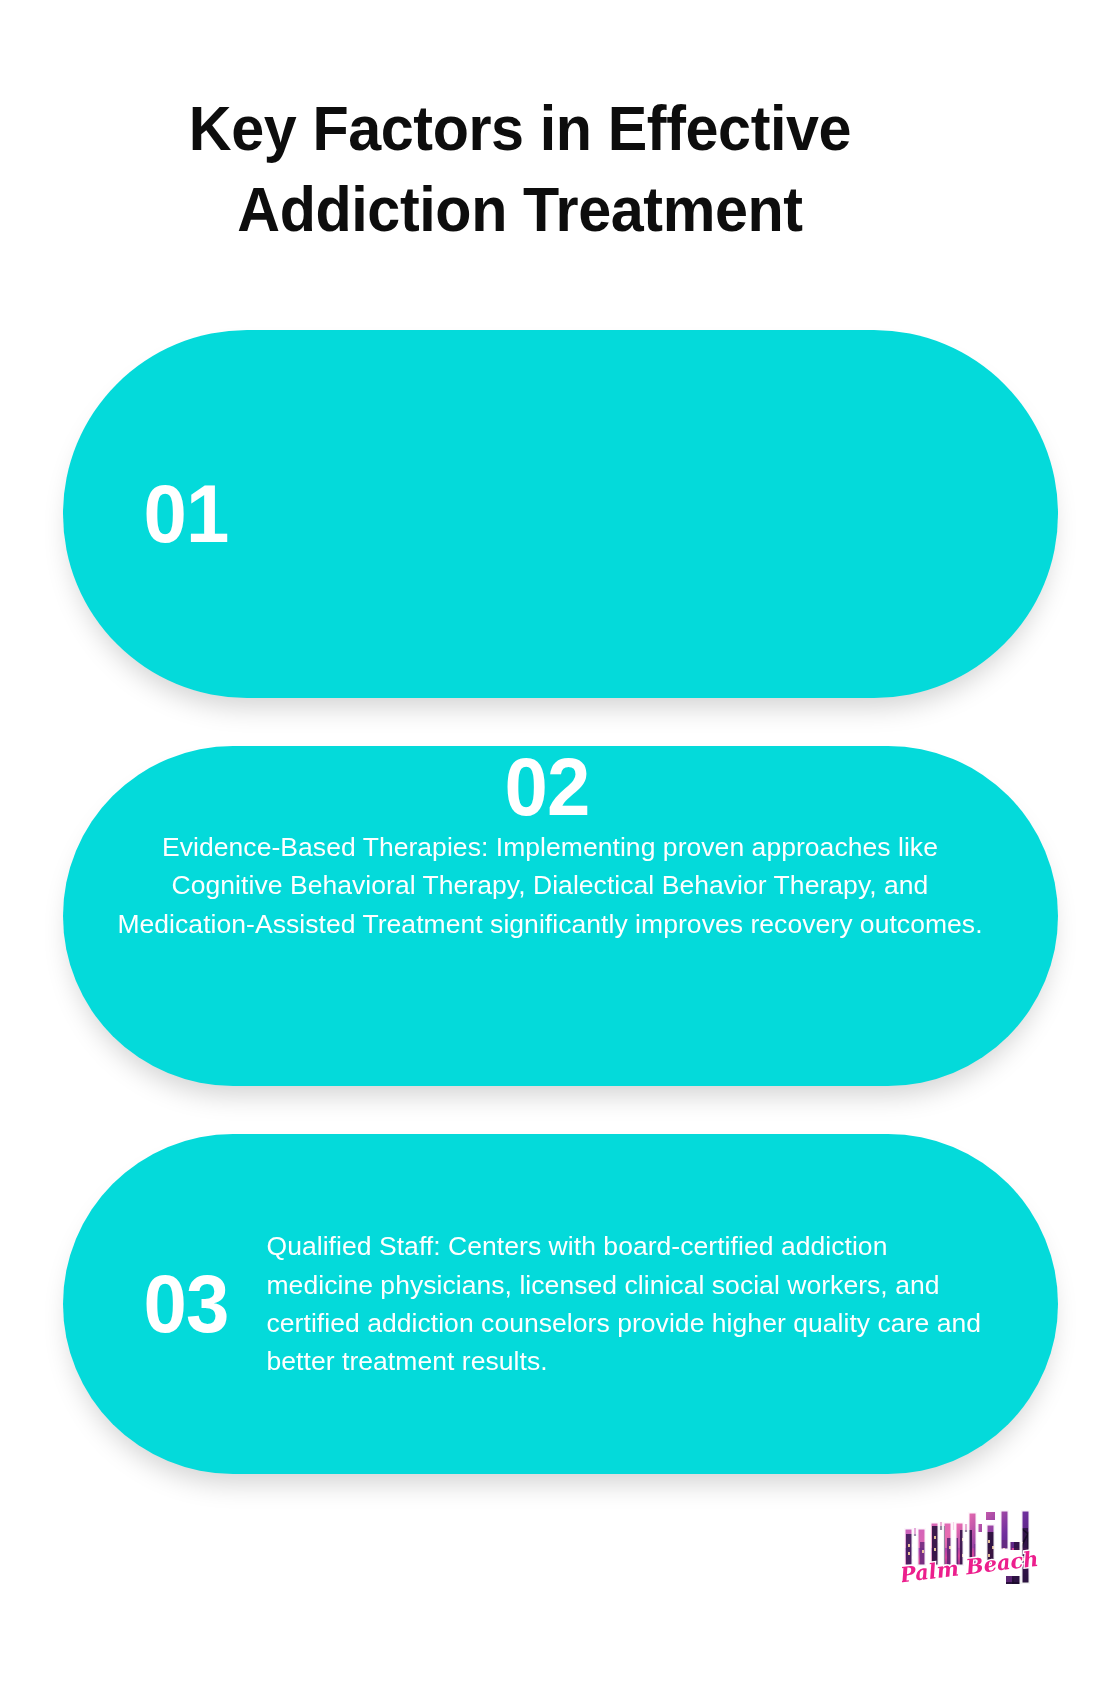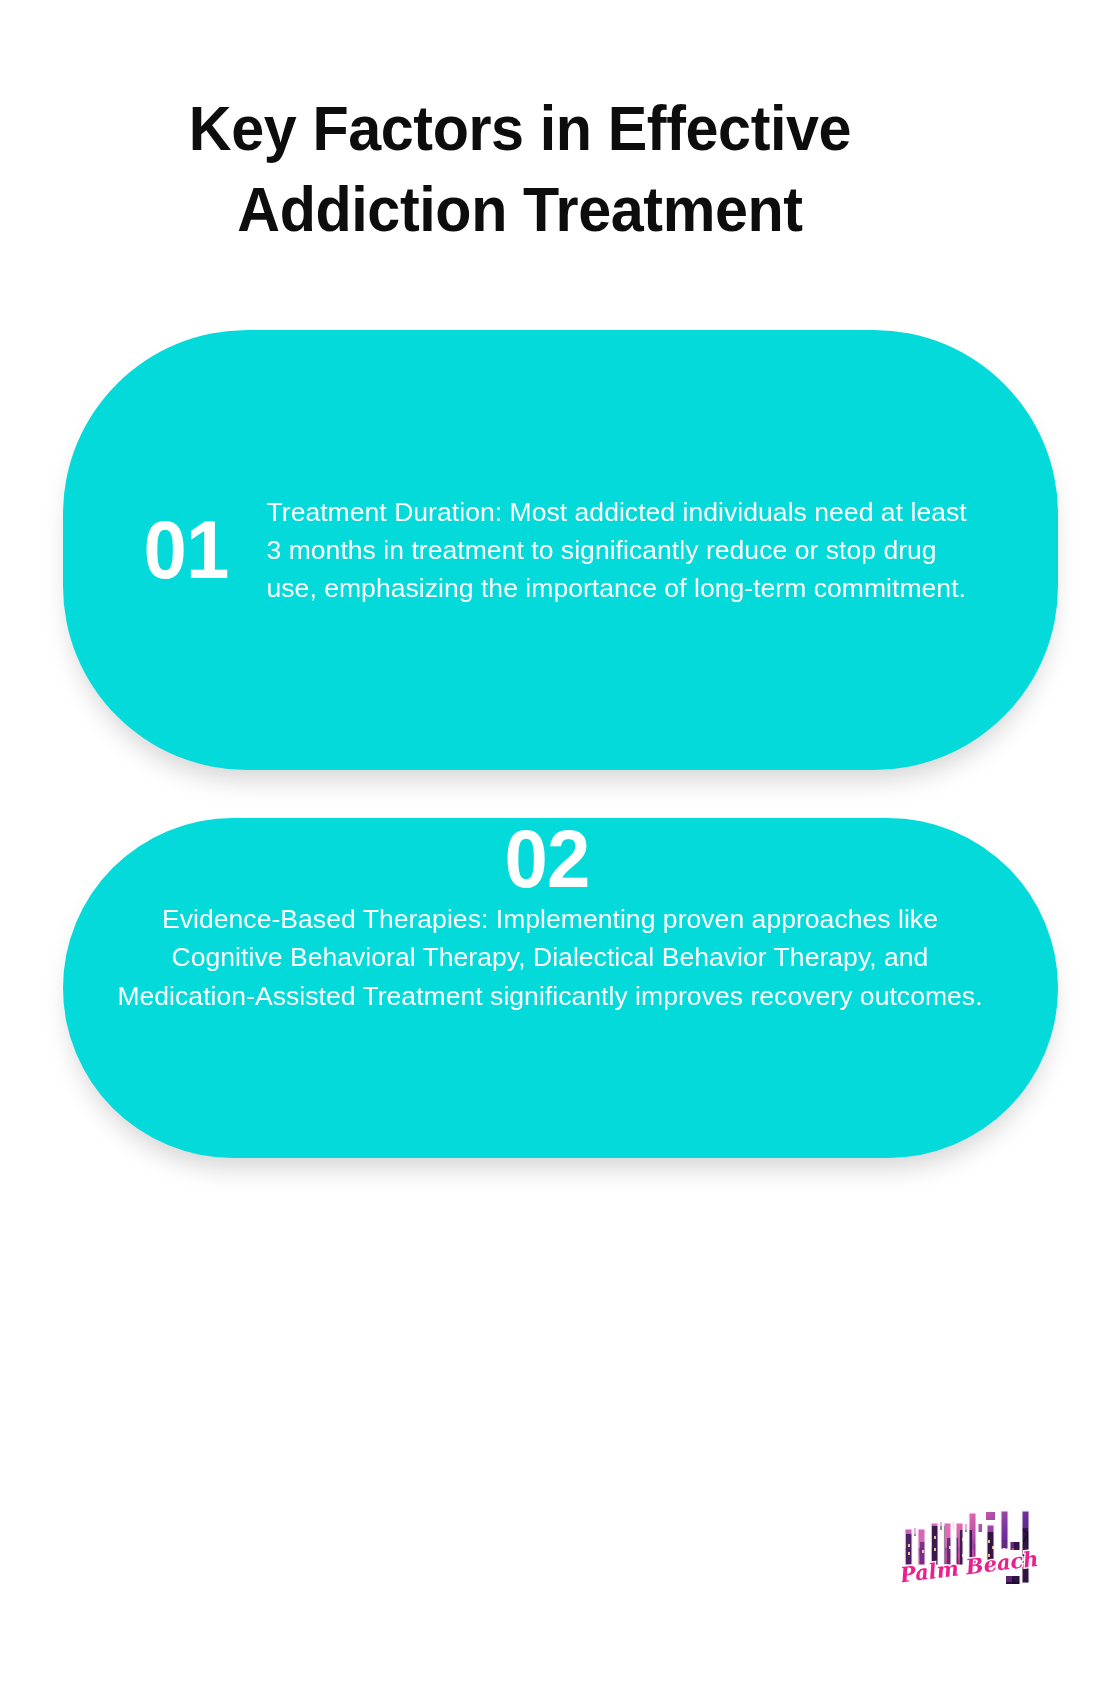--- a/index.html
+++ b/index.html
@@ -51,21 +51,21 @@
   .cards {
     position: absolute;
     left: 0;
     top: 330px;
     width: 1120px;
   }
 
   .card {
     position: relative;
     width: 995px;
-    height: 440px;
+    height: 368px;
     margin: 0 auto 48px auto;
     background: var(--teal, #04dada);
     border-radius: 184px;
     box-shadow: 0 16px 26px -6px rgba(0, 0, 0, 0.17);
     display: flex;
     align-items: center;
     box-sizing: border-box;
     padding-left: 48px;
     padding-right: 74px;
   }
@@ -117,28 +117,31 @@
 
   <div class="title-block">
     <h1 style="color: rgb(13, 13, 13);">Key Factors in Effective
 Addiction Treatment</h1>
   </div>
 
   <div class="cards">
 
     <div class="card card--01" style="background: rgb(4, 218, 218);">
       <div class="card-number" style="color: rgb(255, 255, 255);">01</div>
-      <div class="card-text" style="color: rgb(255, 255, 255);">Treatment Duration: Most addicted individuals need at least 3 months in treatment to significantly reduce or stop drug use, emphasizing the importance of long-term commitment.</div>
     </div>
 
     <div class="card card--02" style="background: rgb(4, 218, 218);">
       <div class="card-number" style="color: rgb(255, 255, 255);">02</div>
       <div class="card-text" style="color: rgb(255, 255, 255); text-align: center;">Evidence-Based Therapies: Implementing proven approaches like Cognitive Behavioral Therapy, Dialectical Behavior Therapy, and Medication-Assisted Treatment significantly improves recovery outcomes.</div>
     </div>
 
+    <div class="card card--03" style="background: rgb(4, 218, 218);">
+      <div class="card-number" style="color: rgb(255, 255, 255);">03</div>
+      <div class="card-text" style="color: rgb(255, 255, 255);">Qualified Staff: Centers with board-certified addiction medicine physicians, licensed clinical social workers, and certified addiction counselors provide higher quality care and better treatment results.</div>
+    </div>
 
   </div>
 
   <div class="logo">
     <svg class="logo-svg" viewBox="0 0 136 92" xmlns="http://www.w3.org/2000/svg">
       <defs>
         <linearGradient id="cityGrad" x1="0" y1="0" x2="0.35" y2="1">
           <stop offset="0%" stop-color="#8e3fb0"></stop>
           <stop offset="28%" stop-color="#d4479a"></stop>
           <stop offset="55%" stop-color="#7a2a86"></stop>

